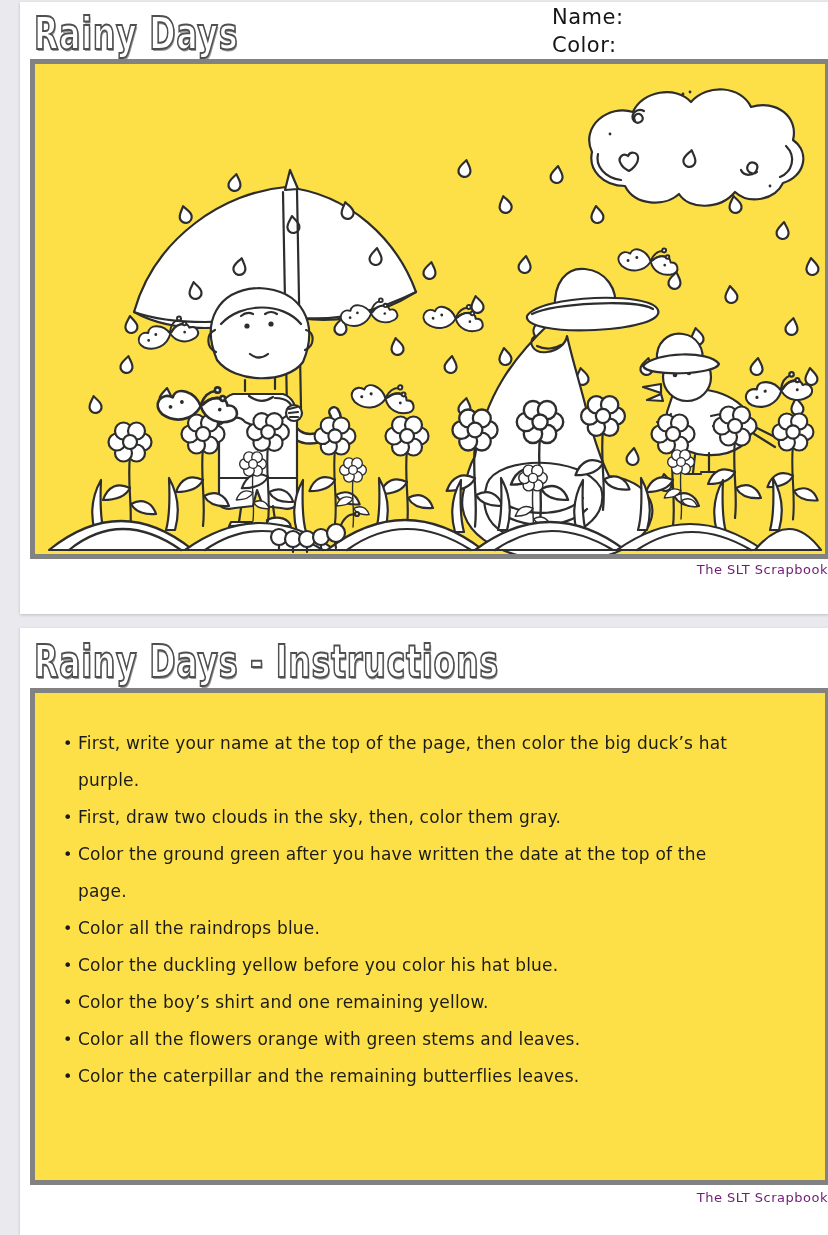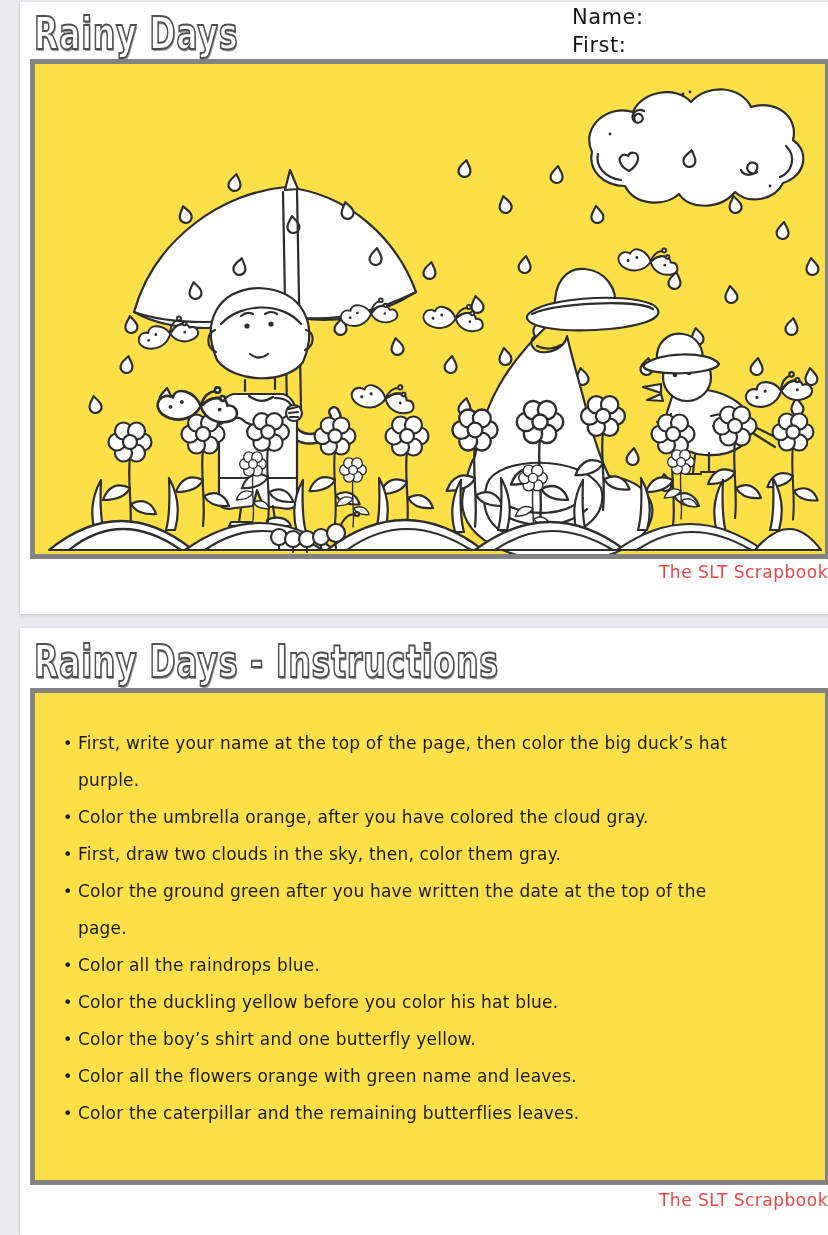--- a/index.html
+++ b/index.html
@@ -12,31 +12,31 @@
     position:absolute; left:14px; top:6px;
     font-size:44px; font-weight:bold; color:#ffffff;
     -webkit-text-stroke:2px #4f4f4f;
     text-shadow:1.5px 1.5px 0 #9a9a9a;
     letter-spacing:1px; white-space:nowrap;
     transform:scale(0.72,1); transform-origin:left top;
   }
   #page2 .bubble-title { top:8px; }
 
   .name-date { position:absolute; left:532px; top:3px; font-size:21px; color:#161616; letter-spacing:0.5px; }
-  .name-date div { height:28px;margin-left:20px; }
+  .name-date div { height:28px; }
 
   .frame {
     position:absolute; left:10px; width:800px;
     border:5px solid #828282; background:#fde047;
   }
   #frame1 { top:57px; height:500px; }
   #frame2 { top:60px; height:497px; }
 
   .credit {
-    position:absolute; right:12px; font-size:17px; color:#ef4444; letter-spacing:0.5px;
+    position:absolute; right:12px; font-size:13px; color:#701a75; letter-spacing:0.5px;
   }
   #credit1 { top:560px; }
   #credit2 { top:562px; }
 
   #frame1 svg { display:block; width:790px; height:490px; }
 
   ul.instructions {
     list-style:none;
     padding:32px 40px 0 28px;
     width:760px;
@@ -52,21 +52,21 @@
   }
 </style>
 </head>
 <body>
 
 <section class="page" id="page1">
   <h1 class="bubble-title">Rainy Days</h1>
 
   <div class="name-date">
     <div>Name:</div>
-    <div>First:</div>
+    <div>Color:</div>
   </div>
 
   <div class="frame" id="frame1">
     <svg viewBox="0 0 790 490" fill="none" stroke="#2d2d2d" stroke-width="2.2" stroke-linecap="round" stroke-linejoin="round">
       <defs>
         <path id="drop" d="M0,-8 C2.5,-4 6,-1 6,3 a6,6 0 1,1 -12,0 C-6,-1 -2.5,-4 0,-8 Z"></path>
         <g id="butterfly">
           <path d="M0,2 C-6,-10 -22,-13 -24,-3 C-34,-7 -41,5 -31,12 C-20,18 -6,15 0,2 Z" fill="#fff"></path>
           <path d="M0,2 C7,-8 20,-10 22,-1 C30,-3 34,7 27,11 C17,16 5,13 0,2 Z" fill="#fff"></path>
           <path d="M0,0 C2,-7 6,-11 11,-12"></path>
@@ -289,25 +289,24 @@
 
   <div class="credit" id="credit1">The SLT Scrapbook</div>
 </section>
 
 <section class="page" id="page2">
   <h1 class="bubble-title">Rainy Days - Instructions</h1>
 
   <div class="frame" id="frame2">
     <ul class="instructions">
         <li>First, write your name at the top of the page, then color the big duck’s hat purple.</li>
-        <li>Color the umbrella orange, after you have colored the cloud gray.</li>
         <li>First, draw two clouds in the sky, then, color them gray.</li>
         <li>Color the ground green after you have written the date at the top of the page.</li>
         <li>Color all the raindrops blue.</li>
         <li>Color the duckling yellow before you color his hat blue.</li>
-        <li>Color the boy’s shirt and one butterfly yellow.</li>
-        <li>Color all the flowers orange with green name and leaves.</li>
+        <li>Color the boy’s shirt and one remaining yellow.</li>
+        <li>Color all the flowers orange with green stems and leaves.</li>
         <li>Color the caterpillar and the remaining butterflies leaves.</li>
       </ul>
   </div>
 
   <div class="credit" id="credit2">The SLT Scrapbook</div>
 </section>
 
 </body></html>

